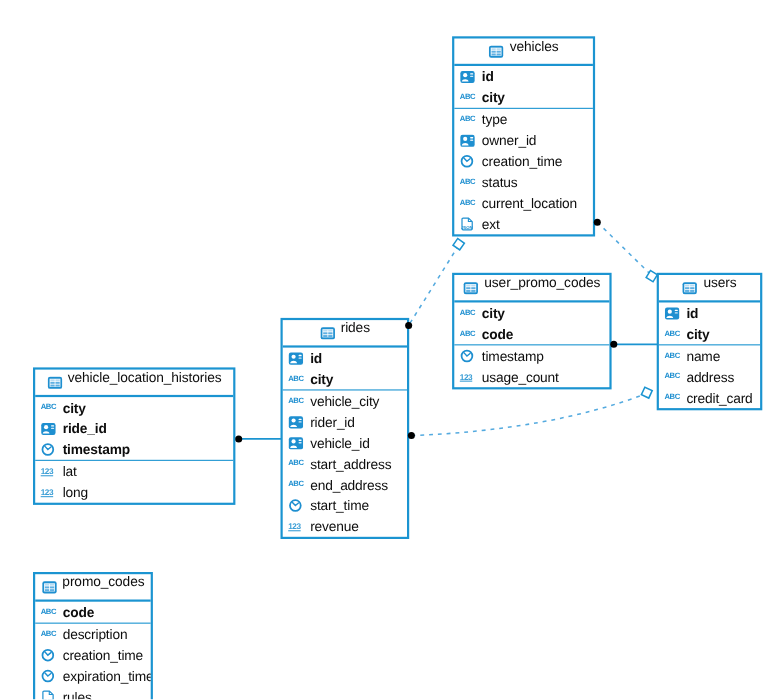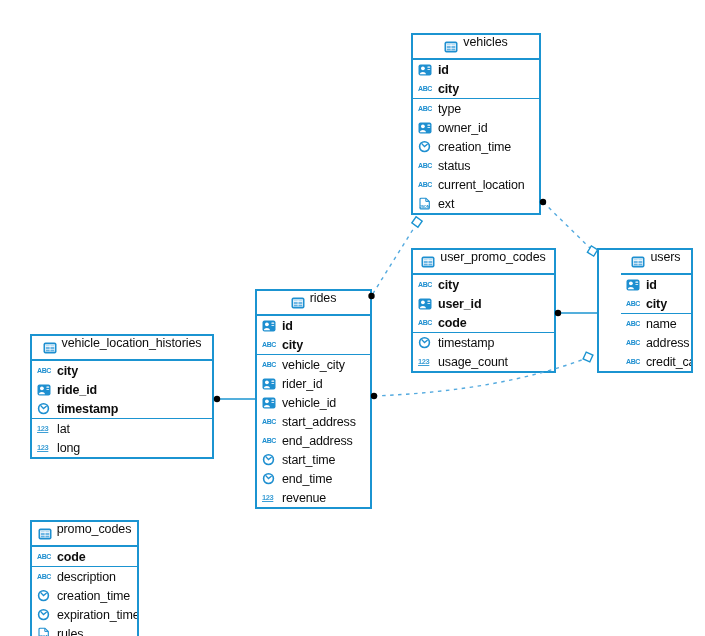--- a/index.html
+++ b/index.html
@@ -157,32 +157,20 @@
         </div>
         <div class="t-section t-keys">
           <div class="col-row">
             <span class="ticon">
               <span class="glyph">ABC</span>
             </span>
             <span>city</span>
           </div>
           <div class="col-row">
             <span class="ticon">
-              <svg width="14" height="12" viewBox="0 0 14 12">
-                <rect x="0.5" y="0.5" width="13" height="11" rx="2" fill="#1e8fd0"></rect>
-                <circle cx="4.9" cy="4.3" r="1.9" fill="#fff"></circle>
-                <path d="M1.8,10.2 C2.2,7.3 7.6,7.3 8,10.2 Z" fill="#fff"></path>
-                <rect x="9.4" y="2.6" width="2.8" height="1.2" rx="0.5" fill="#fff"></rect>
-                <rect x="9.4" y="4.9" width="2.8" height="1.2" rx="0.5" fill="#cfe8f7"></rect>
-              </svg>
-            </span>
-            <span>user_id</span>
-          </div>
-          <div class="col-row">
-            <span class="ticon">
               <span class="glyph">ABC</span>
             </span>
             <span>code</span>
           </div>
         </div>
         <div class="t-section t-cols">
           <div class="col-row">
             <span class="ticon">
               <svg width="13" height="13" viewBox="0 0 13 13">
                 <circle cx="6.5" cy="6.6" r="4.9" fill="#fff" stroke="#1e8fd0" stroke-width="1.6"></circle>
@@ -192,21 +180,21 @@
             <span>timestamp</span>
           </div>
           <div class="col-row">
             <span class="ticon">
               <span class="glyph num">123</span>
             </span>
             <span>usage_count</span>
           </div>
         </div>
       </div>
-      <div class="table-node" style="left: 597px; top: 248px; width: 96px; padding-left: 22px;">
+      <div class="table-node" style="left: 597px; top: 248px; width: 96px;">
         <div class="t-header">
           <span class="hicon">
             <svg width="14" height="12" viewBox="0 0 14 12">
               <rect x="0.5" y="0.5" width="13" height="11" rx="2" fill="#1e8fd0"></rect>
               <rect x="2.1" y="2.3" width="9.8" height="7.4" fill="#fff"></rect>
               <rect x="2.8" y="2.9" width="3.9" height="1.5" fill="#b9dcf2"></rect>
               <rect x="7.4" y="2.9" width="3.9" height="1.5" fill="#b9dcf2"></rect>
               <rect x="2.8" y="5.1" width="3.9" height="1.8" fill="#5fb0e2"></rect>
               <rect x="7.4" y="5.1" width="3.9" height="1.8" fill="#5fb0e2"></rect>
               <rect x="2.8" y="7.6" width="3.9" height="1.8" fill="#5fb0e2"></rect>
@@ -336,29 +324,20 @@
             <span>end_address</span>
           </div>
           <div class="col-row">
             <span class="ticon">
               <svg width="13" height="13" viewBox="0 0 13 13">
                 <circle cx="6.5" cy="6.6" r="4.9" fill="#fff" stroke="#1e8fd0" stroke-width="1.6"></circle>
                 <path d="M3.9,3.8 L6.5,6.6 L9.3,4.3" fill="none" stroke="#1e8fd0" stroke-width="1.3" stroke-linecap="round"></path>
               </svg>
             </span>
             <span>start_time</span>
-          </div>
-          <div class="col-row">
-            <span class="ticon">
-              <svg width="13" height="13" viewBox="0 0 13 13">
-                <circle cx="6.5" cy="6.6" r="4.9" fill="#fff" stroke="#1e8fd0" stroke-width="1.6"></circle>
-                <path d="M3.9,3.8 L6.5,6.6 L9.3,4.3" fill="none" stroke="#1e8fd0" stroke-width="1.3" stroke-linecap="round"></path>
-              </svg>
-            </span>
-            <span>end_time</span>
           </div>
           <div class="col-row">
             <span class="ticon">
               <span class="glyph num">123</span>
             </span>
             <span>revenue</span>
           </div>
         </div>
       </div>
       <div class="table-node" style="left: 30px; top: 334px; width: 184px;">

